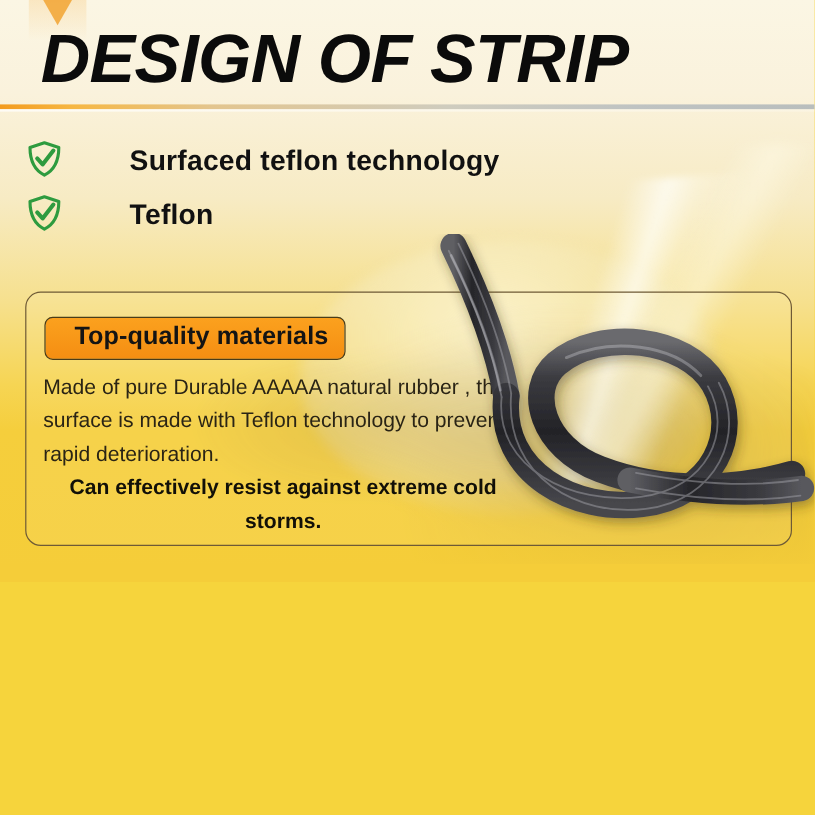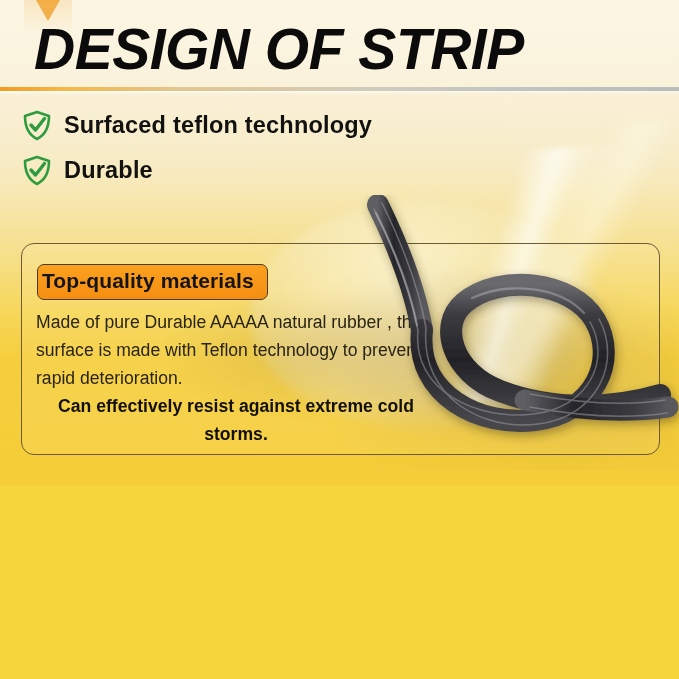--- a/index.html
+++ b/index.html
@@ -66,38 +66,38 @@
     position:absolute;left:0;top:87px;width:679px;height:4px;
     background:linear-gradient(90deg,#F39B1E 0%,#F6B743 9%,#E3C58E 26%,#CFCCBE 55%,#BFC3C2 78%,#B9BEBD 100%);
   }
   .title-rule-b{
     position:absolute;left:0;top:91px;width:679px;height:2px;
     background:linear-gradient(90deg,rgba(255,255,255,.75),rgba(255,255,255,.25));
   }
 
   
   .features{position:absolute;left:22px;top:103px;width:520px;}
-  .feat{display:flex;align-items:center;height:45px;}
+  .feat{display:flex;align-items:flex-end;height:45px;gap:44px;}
   .feat .shield{width:30px;height:31px;flex:0 0 30px;margin-right:12px;}
   .feat-label{
     font-size:23.5px;font-weight:bold;color:#111;letter-spacing:0.2px;
     font-family:"Liberation Sans", sans-serif;
   }
 
   
   .card{
     position:absolute;left:21px;top:243px;width:639px;height:212px;
     border:1.4px solid #6E5A36;border-radius:13px;background:rgba(255,246,205,0.10);
     box-sizing:border-box;
   }
   .badge{
     position:absolute;left:37px;top:264px;
     background:linear-gradient(180deg,#FBA11E 0%,#F58E12 100%);
     border:1.6px solid #4A3C18;border-radius:7px;
-    padding:4px 13px 6px 4px;
+    padding:4px 13px 6px 24px;
     font-size:21px;font-weight:bold;color:#141414;letter-spacing:0.1px;
     font-family:"Liberation Sans", sans-serif;
   }
   .card-body{
     position:absolute;left:36px;top:308px;width:400px;
     font-size:17.6px;line-height:28px;color:#2A2415;
     font-family:"Liberation Sans", sans-serif;
   }
   .card-body .p1{font-weight:normal;}
   .card-body .p2{font-weight:bold;color:#121008;text-align:center;}
@@ -153,21 +153,21 @@
       <span class="feat-label">Surfaced teflon technology</span>
     </div>
 
     <div class="feat">
       <span class="shield">
         <svg viewBox="0 0 30 31" width="30" height="31">
           <path d="M15 2 L27 6 C27 17 23 25 15 29 C7 25 3 17 3 6 Z" fill="none" stroke="#2E9B3F" stroke-width="2.6" stroke-linejoin="round"></path>
           <path d="M9 15 L13.5 20 L22.5 8.5" fill="none" stroke="#2E9B3F" stroke-width="3.4" stroke-linecap="round" stroke-linejoin="round"></path>
         </svg>
       </span>
-      <span class="feat-label">Durable</span>
+      <span class="feat-label">Teflon</span>
     </div>
 
 
   </div>
 
   <div class="card"></div>
   <div class="badge">Top-quality materials</div>
   <div class="card-body">
     <div class="p1">Made of pure Durable AAAAA natural rubber , the surface is made with Teflon technology to prevent rapid deterioration.</div>
     <div class="p2">Can effectively resist against extreme cold storms.</div>

